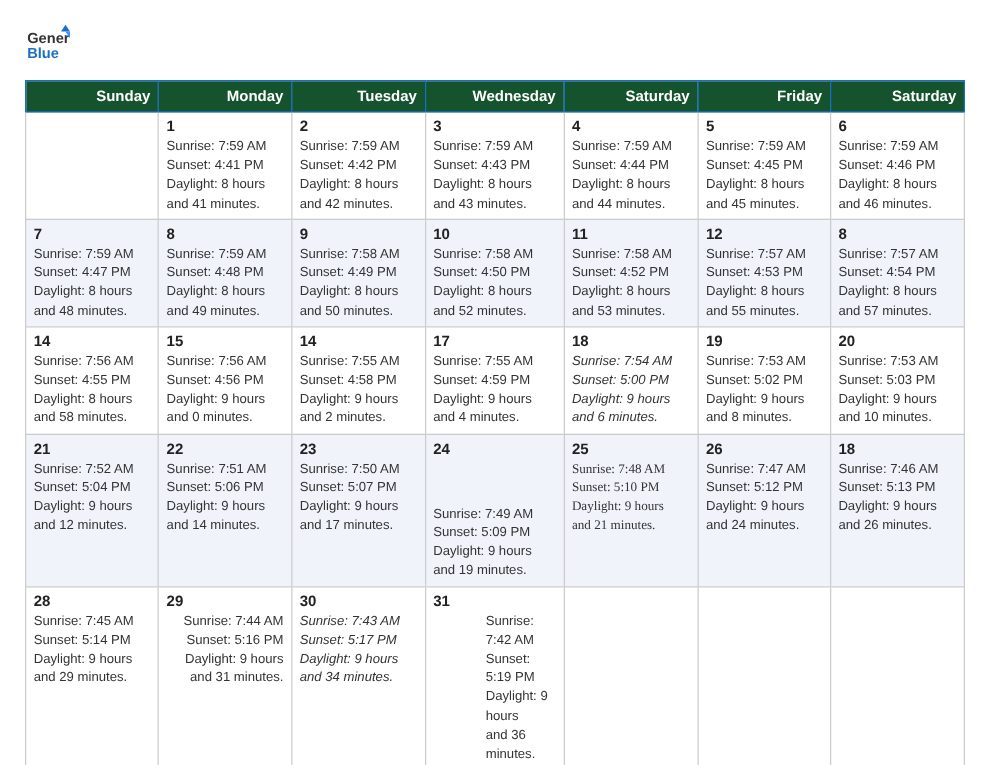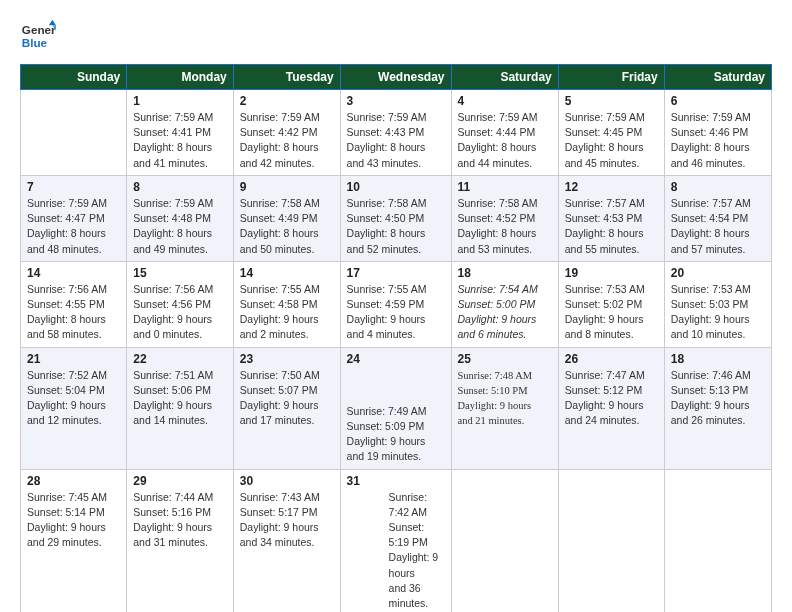--- a/index.html
+++ b/index.html
@@ -318,28 +318,28 @@
         <tr>
           <td>
             <span class="day-number">28</span>
             <div class="day-info" style="white-space: pre-line;">Sunrise: 7:45 AM
 Sunset: 5:14 PM
 Daylight: 9 hours
 and 29 minutes.</div>
           </td>
           <td>
             <span class="day-number">29</span>
-            <div class="day-info" style="white-space: pre-line;">Sunrise: 7:44 AM
+            <div class="day-info" style="white-space: pre-line; text-align: right;">Sunrise: 7:44 AM
 Sunset: 5:16 PM
 Daylight: 9 hours
 and 31 minutes.</div>
           </td>
           <td>
             <span class="day-number">30</span>
-            <div class="day-info" style="white-space: pre-line;">Sunrise: 7:43 AM
+            <div class="day-info" style="white-space: pre-line; font-style: italic;">Sunrise: 7:43 AM
 Sunset: 5:17 PM
 Daylight: 9 hours
 and 34 minutes.</div>
           </td>
           <td>
             <span class="day-number">31</span>
             <div class="day-info" style="white-space: pre-line; margin-left: 42px;">Sunrise: 7:42 AM
 Sunset: 5:19 PM
 Daylight: 9 hours
 and 36 minutes.</div>

